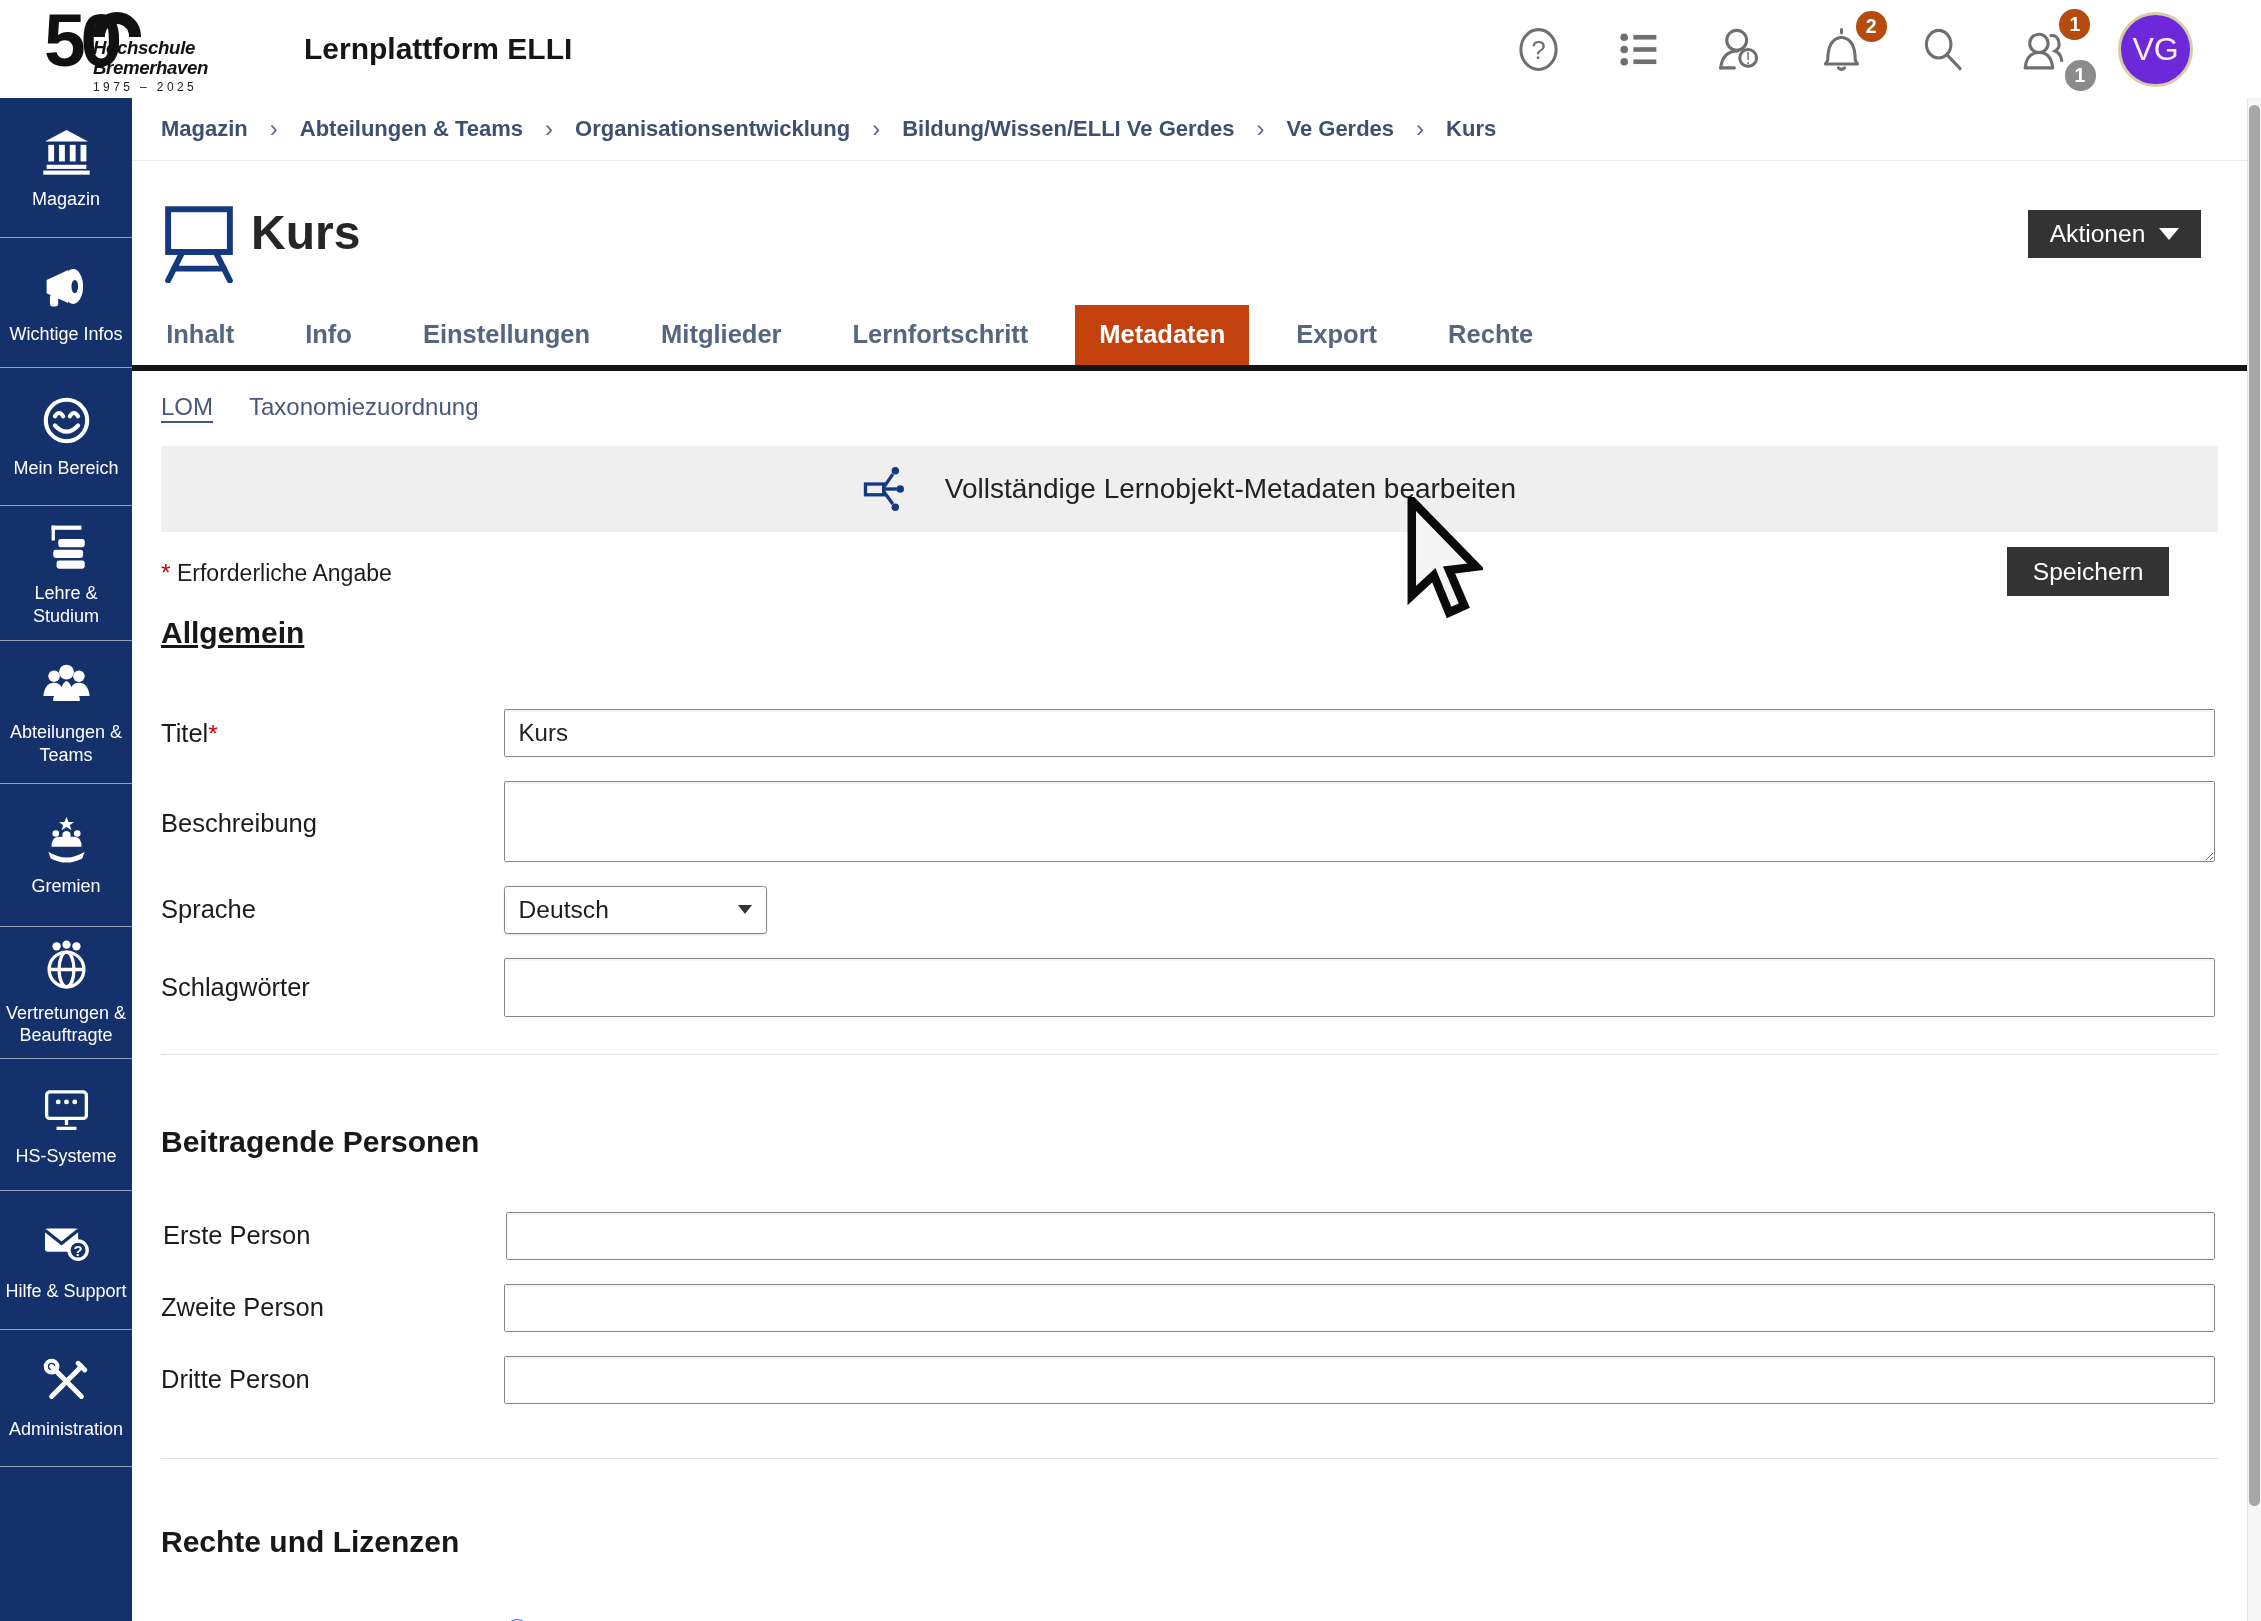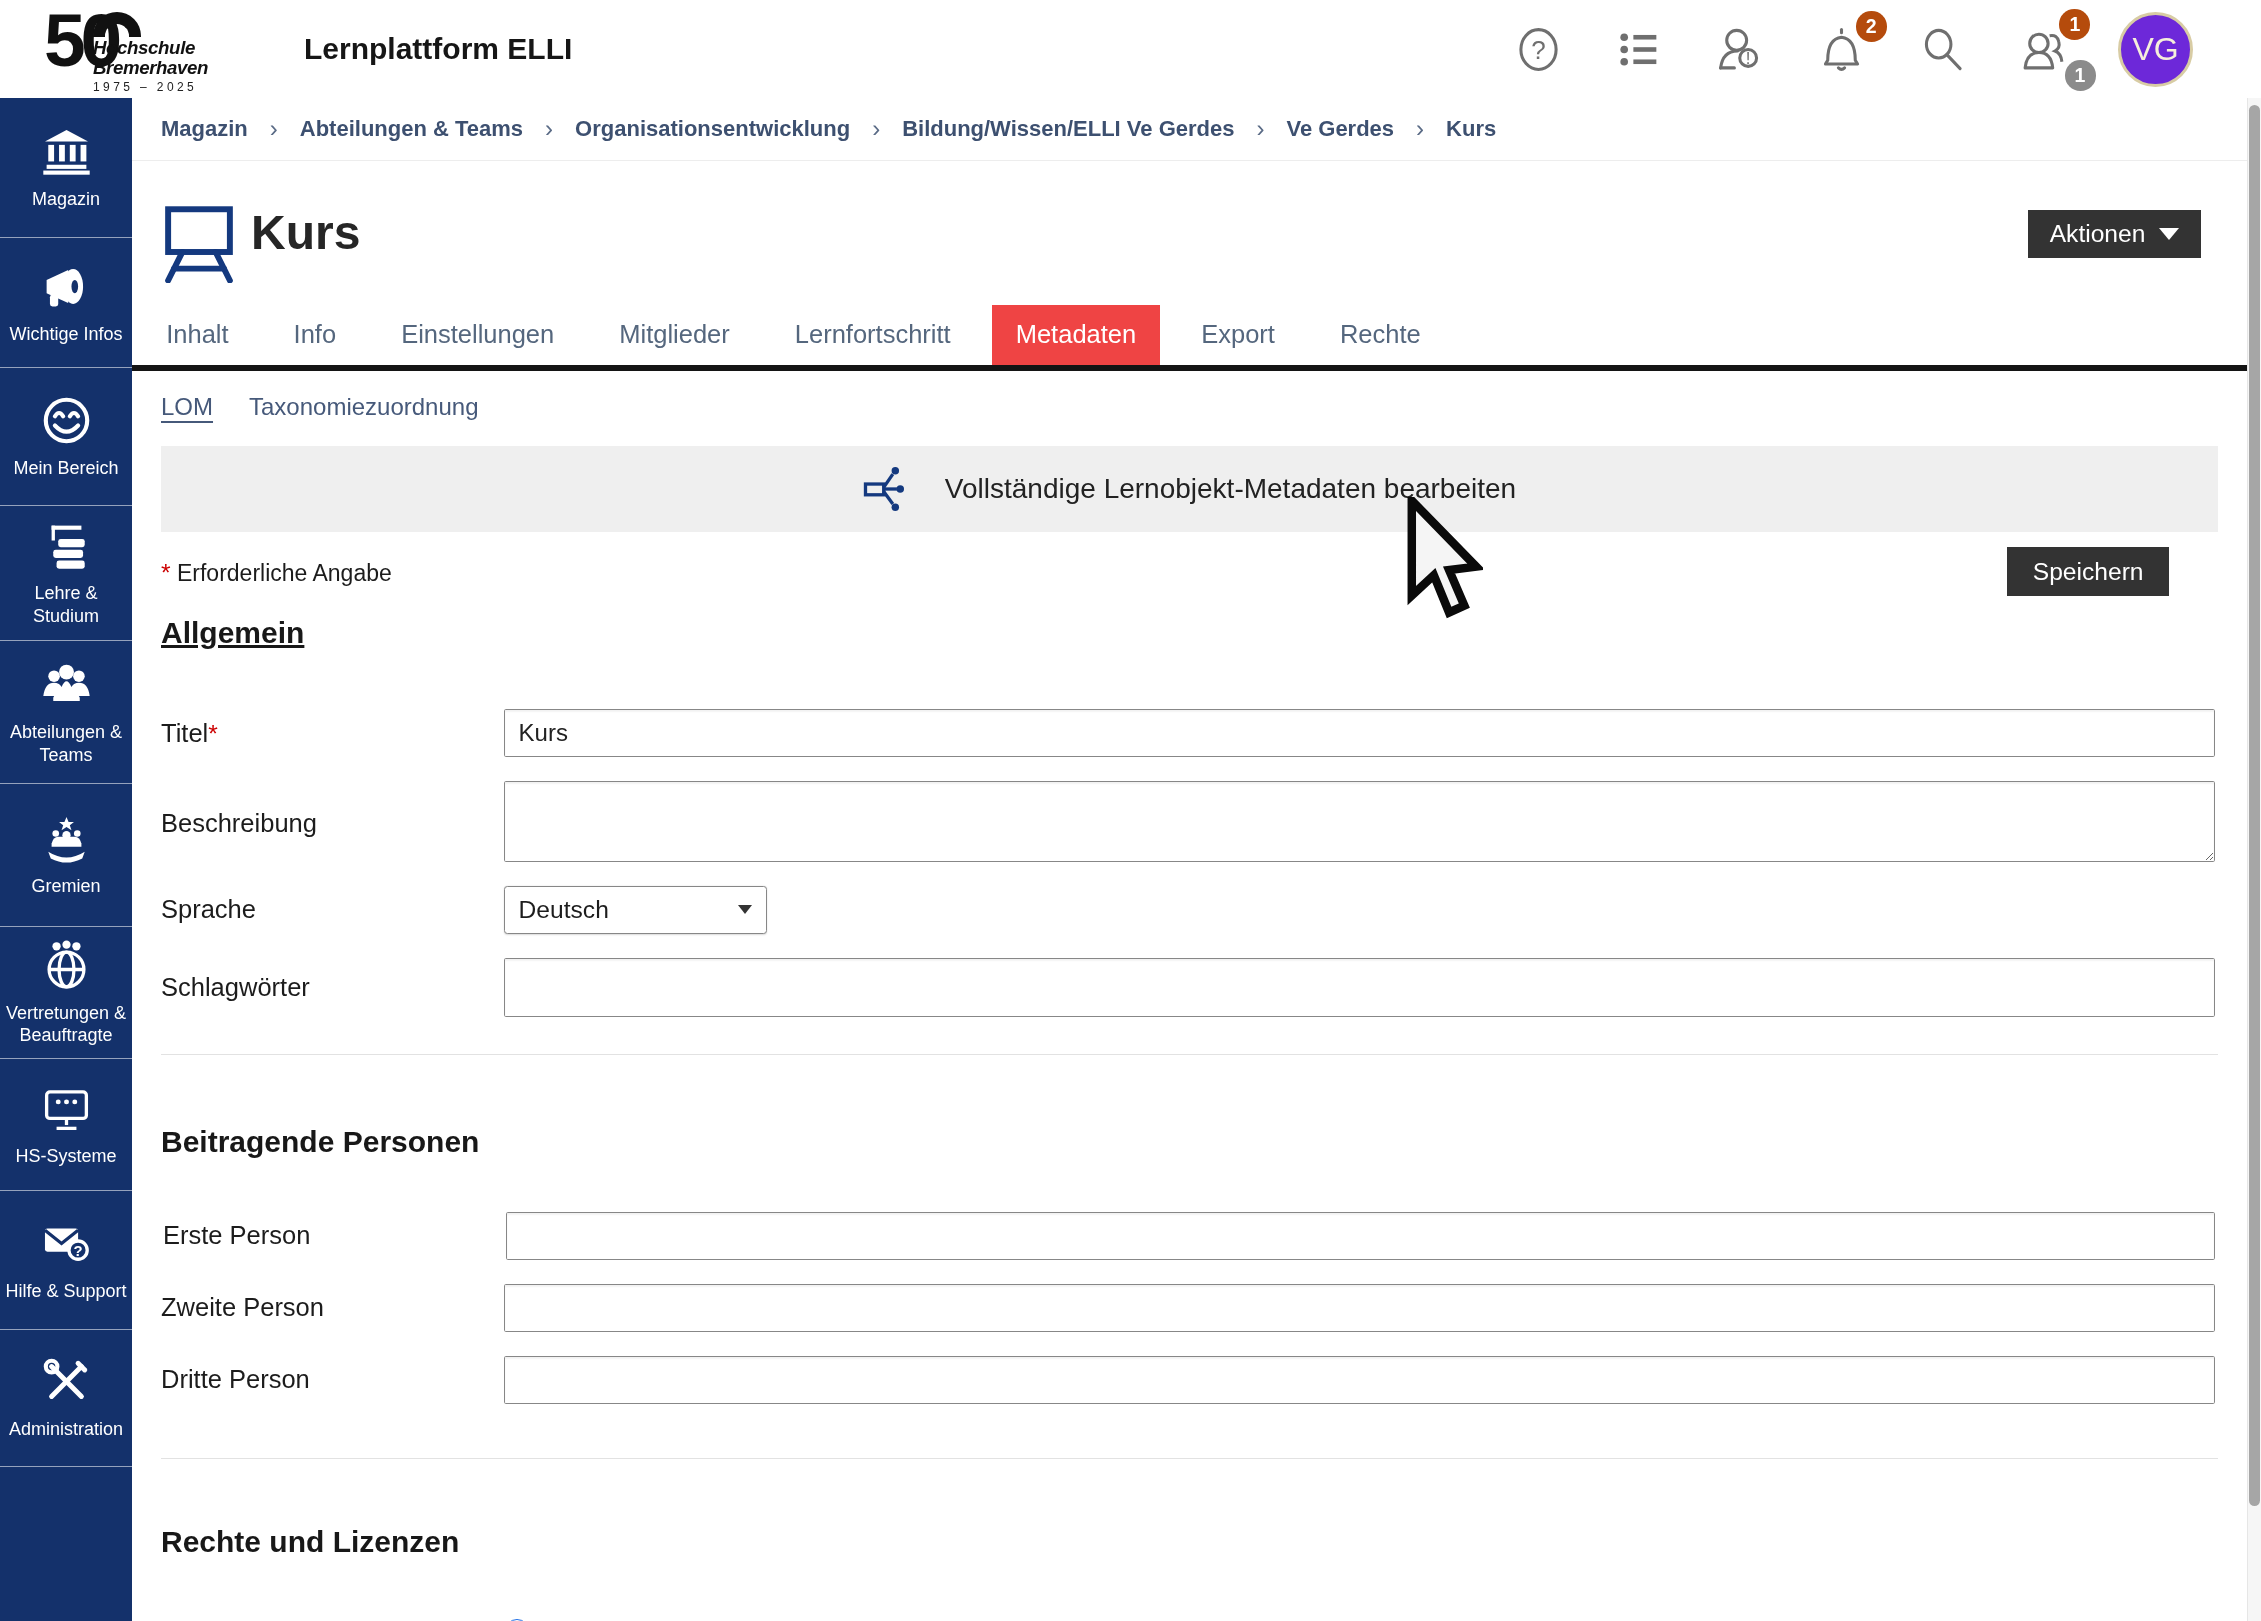--- a/index.html
+++ b/index.html
@@ -36,23 +36,23 @@
   .crumb { cursor:pointer; }
   .crumb-sep { color:#5a6b86; font-weight:400; font-size:24px; }
 
   .pagehead { position:relative; height:144px; }
   .course-icon { position:absolute; left:29px; top:41px; width:76px; height:81px; }
   .page-title { position:absolute; left:119px; top:44px; font-size:48px; font-weight:700; color:#262626; }
   .btn-dark { background:#333; color:#fff; border:none; font-size:24.6px; font-family:inherit; padding:10.2px 22px; cursor:pointer; display:inline-flex; align-items:center; gap:13.6px; }
   .actions-btn { position:absolute; right:46px; top:49px; }
   .caret { width:0; height:0; border-left:10.2px solid transparent; border-right:10.2px solid transparent; border-top:12px solid #fff; display:inline-block; }
 
-  .tabs { display:flex; align-items:flex-end; gap:17px; padding-left:10.2px; border-bottom:6.8px solid #141414; }
+  .tabs { display:flex; align-items:flex-end; gap:23px; padding-left:10.2px; border-bottom:6.8px solid #141414;font-weight:bold; }
   .tab { font-size:25.5px; color:#55677e; padding:15.3px 24px; cursor:pointer; }
-  .tab.active { background:#ef4444; color:#fff; }
+  .tab.active { background:#c2410c; color:#fff; }
 
   .subtabs { display:flex; gap:36px; padding:22px 0 8.5px 29px; font-size:24px; color:#46597a;text-align:right; }
   .subtab { cursor:pointer; }
   .subtab.active { text-decoration:underline; text-underline-offset:6px; }
 
   .banner { margin:17px 29px 0 29px; height:86px; background:#efefef; display:flex; align-items:center; justify-content:center; gap:29px; cursor:pointer; }
   .banner svg { width:53px; height:54px; }
   .banner-label { font-size:28px; color:#222; }
 
   .note-row { position:relative; height:81px; }

